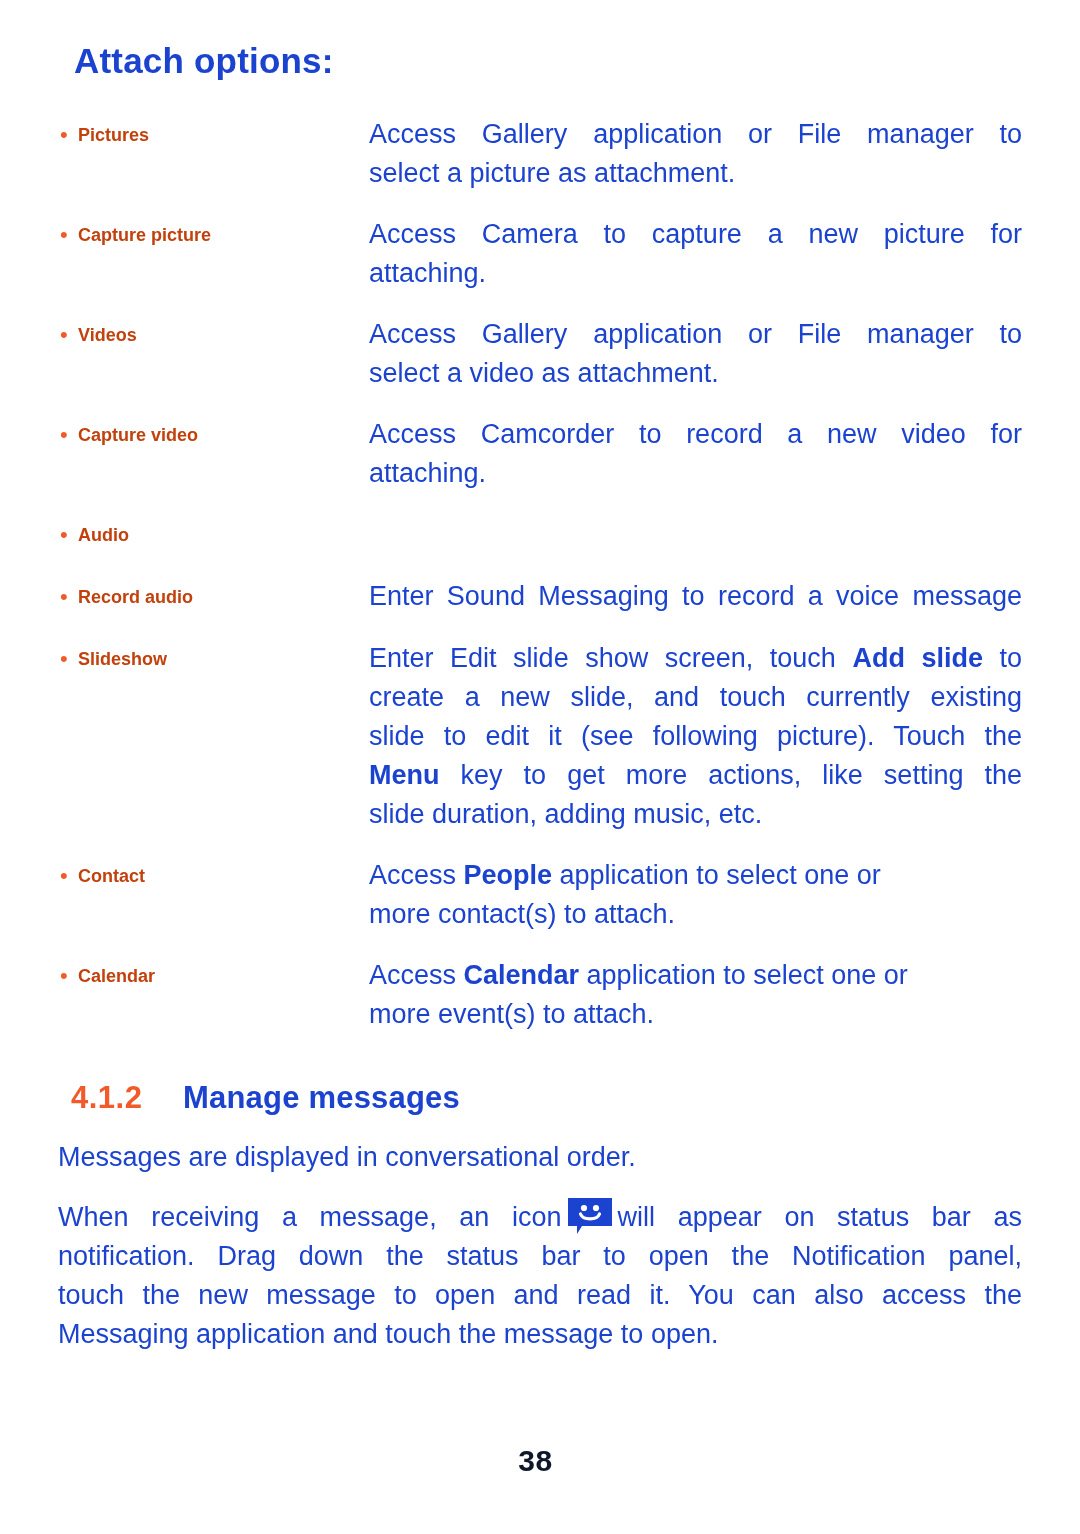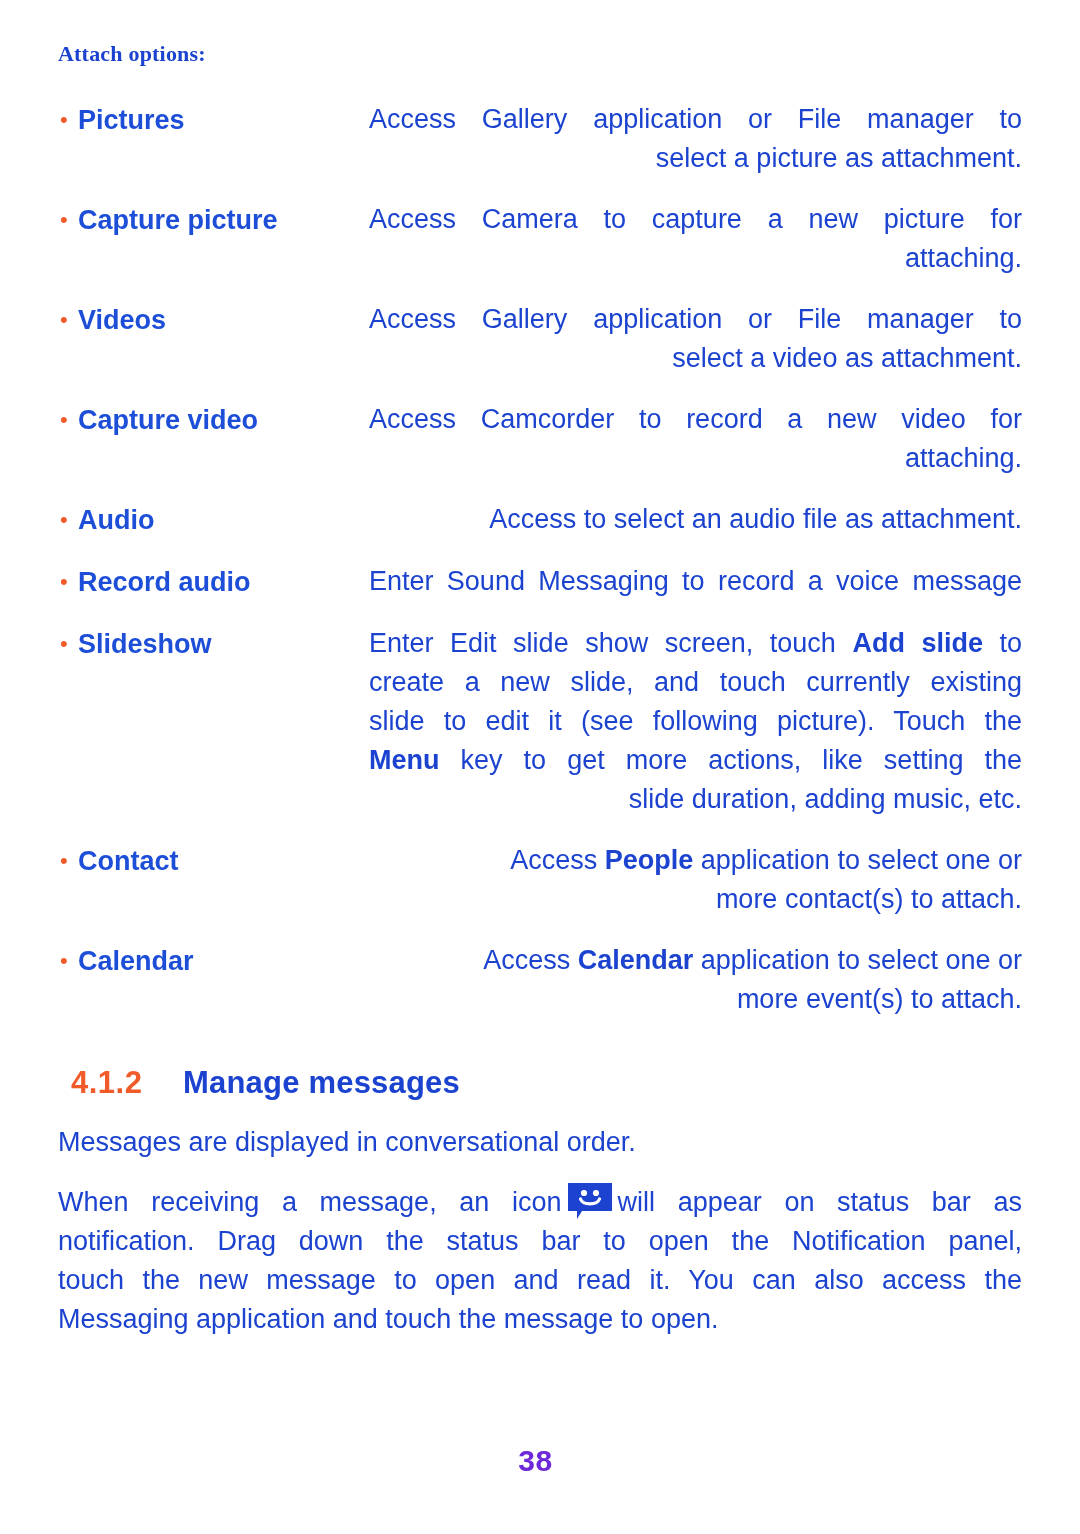--- a/index.html
+++ b/index.html
@@ -25,46 +25,45 @@
     position: absolute;
     left: 58px;
     top: 42px;
     width: 964px;
   }
 
   
   .attach-heading {
     color: #1b43cf;
     font-weight: bold;
-    font-size: 22px;
+    font-size: 35px;
     letter-spacing: 0.2px;
-    margin: 0 0 34px 0;
+    margin: 0 0 34px 16px;
     line-height: 1.1;
-    font-family: Liberation Serif, serif;
   }
 
   
   .opt-row {
     display: flex;
     align-items: flex-start;
     margin-bottom: 22px;
   }
   .opt-bullet {
     color: #f15a29;
     font-size: 22px;
     line-height: 40px;
     width: 18px;
     flex: 0 0 18px;
     text-align: left;
     padding-left: 2px;
   }
   .opt-term {
-    color: #1d4ed8;
-    font-weight: bold;
-    font-size: 27px;
+    color: #c2410c;
+    font-weight: bold;
+    font-size: 18px;
     line-height: 40px;
     flex: 0 0 291px;
     width: 291px;
   }
   .opt-desc {
     color: #1b43cf;
     font-size: 27px;
     line-height: 39px;
     flex: 1 1 auto;
     text-align: justify;
@@ -79,21 +78,21 @@
     margin-top: 8px;
   }
   
   .opt-desc .jline {
     display: block;
     text-align: justify;
     text-align-last: justify;
   }
   .opt-desc .lline {
     display: block;
-    text-align: right;
+    text-align: left;
   }
 
   
   .sec-heading {
     display: flex;
     align-items: flex-start;
     margin: 46px 0 22px 13px;
   }
   .sec-num {
     color: #f15a29;
@@ -144,21 +143,21 @@
     display: block;
   }
 
   
   .page-number {
     position: absolute;
     left: 0;
     right: 9px;
     top: 1444px;
     text-align: center;
-    color: #6d28d9;
+    color: #0f172a;
     font-size: 30px;
     font-weight: bold;
     letter-spacing: 0.5px;
   }
 </style>
 </head>
 <body>
 
 <div class="page">
   <div class="content">
@@ -197,23 +196,20 @@
       <div class="opt-term">Capture video</div>
       <div class="opt-desc">
         <span class="jline">Access Camcorder to record a new video for</span>
         <span class="lline">attaching.</span>
       </div>
     </div>
 
     <div class="opt-row">
       <div class="opt-bullet">•</div>
       <div class="opt-term">Audio</div>
-      <div class="opt-desc ragged">
-        <span class="lline">Access to select an audio file as attachment.</span>
-      </div>
     </div>
 
     <div class="opt-row">
       <div class="opt-bullet">•</div>
       <div class="opt-term">Record audio</div>
       <div class="opt-desc">
         <span class="jline">Enter Sound Messaging to record a voice message</span>
       </div>
     </div>
 

